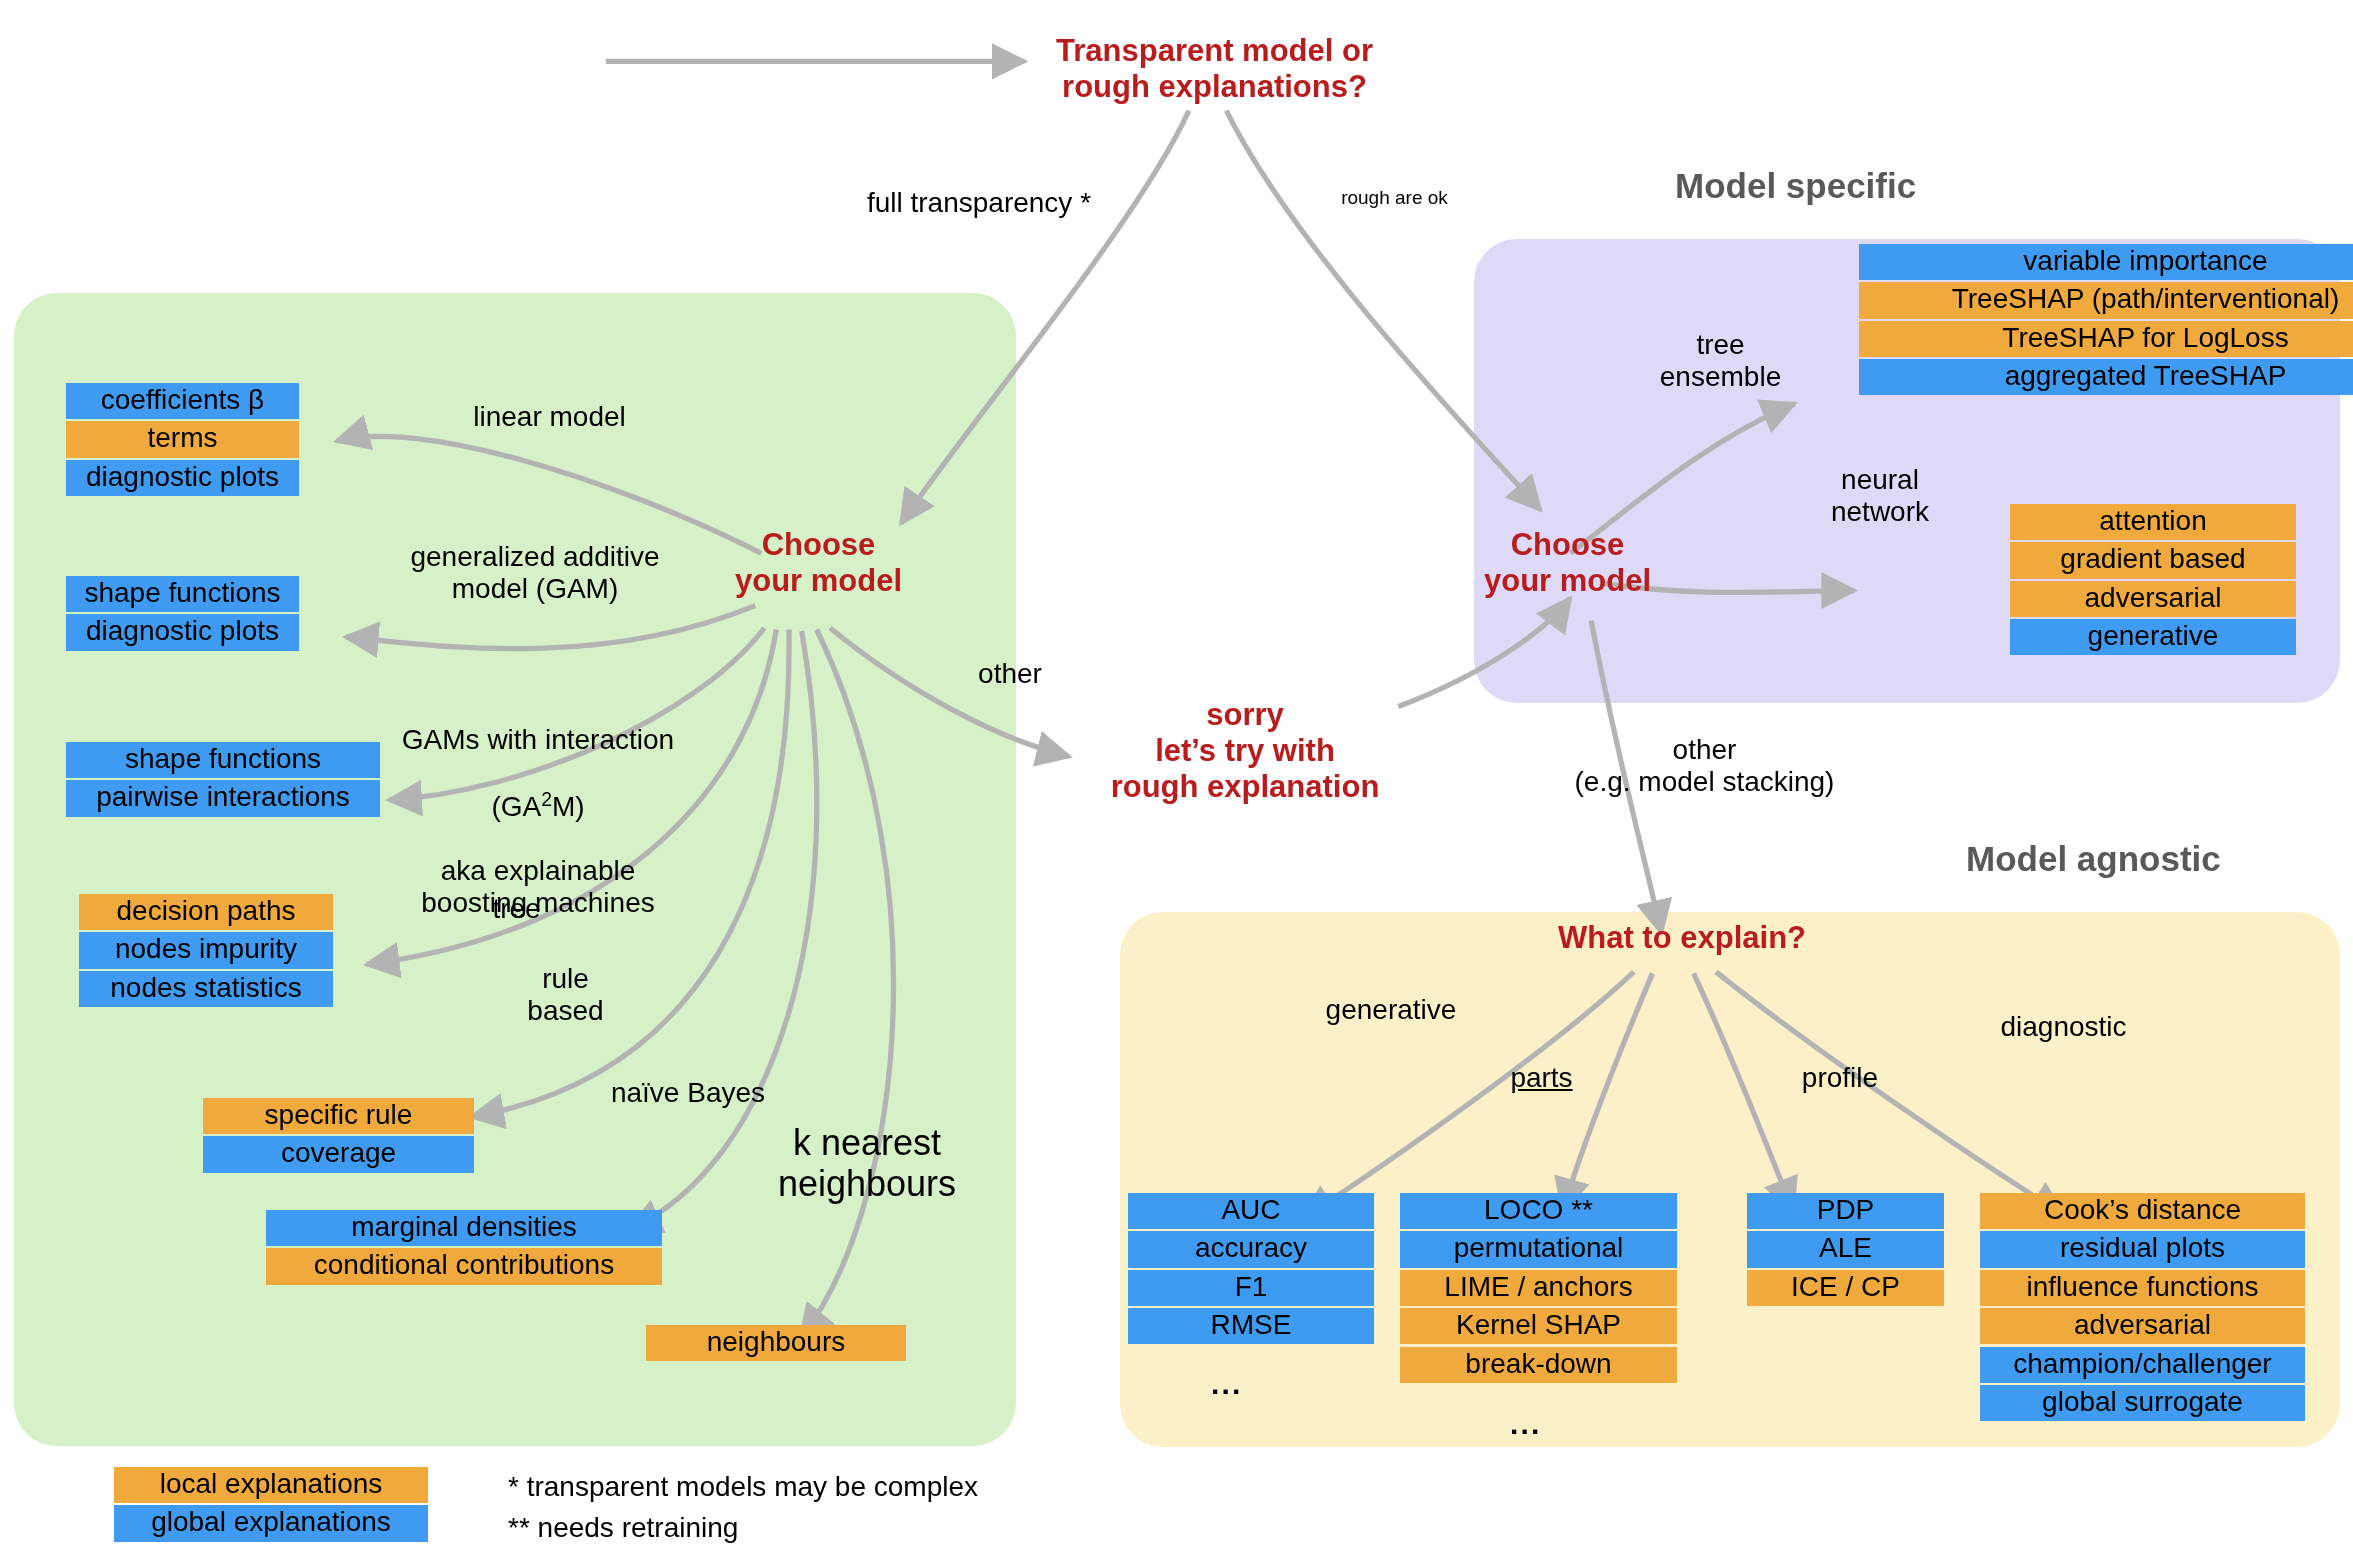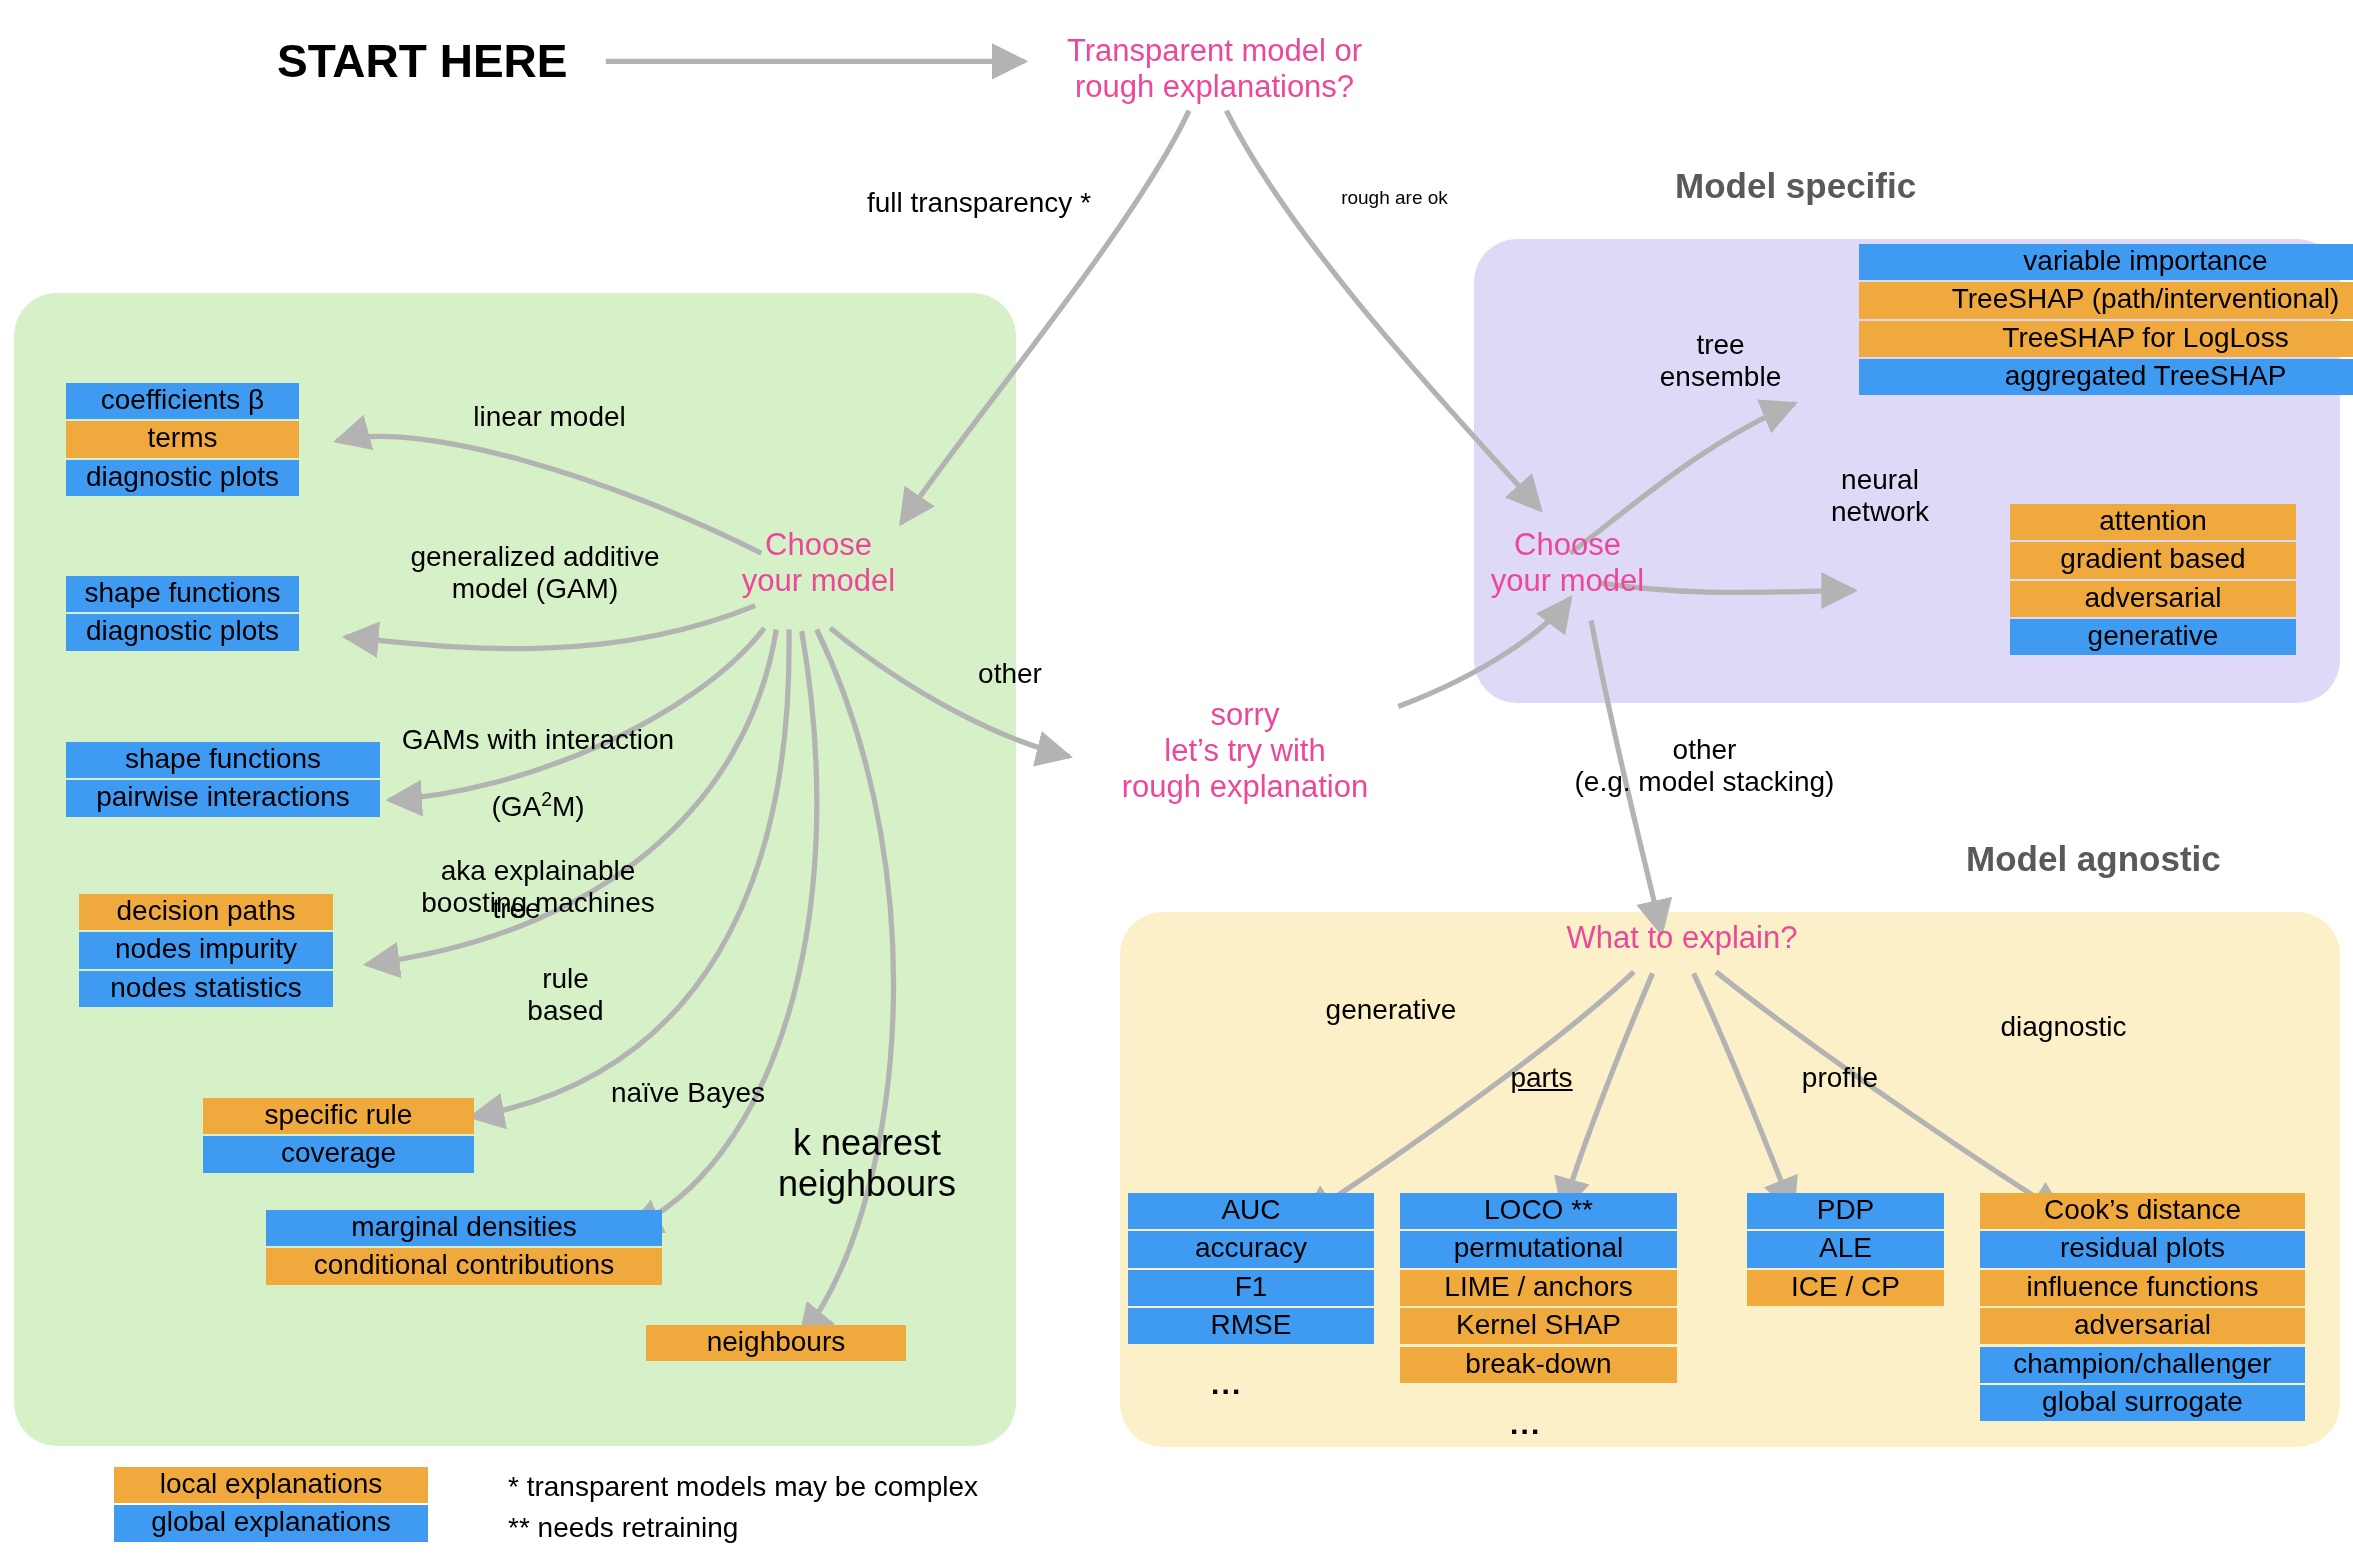--- a/index.html
+++ b/index.html
@@ -7,21 +7,21 @@
     font-family:"Liberation Sans","DejaVu Sans",sans-serif;
     width:2354px;height:1567px;position:relative;overflow:hidden;
     -webkit-font-smoothing:antialiased;
   }
   #stage{position:absolute;left:0;top:0;width:2354px;height:1567px;}
   svg.edges{position:absolute;left:0;top:0;width:2354px;height:1567px;pointer-events:none;}
 
   .panel{position:absolute;border-radius:43px;}
   .panel-title{position:absolute;font-weight:bold;color:#595959;font-size:35px;white-space:nowrap;}
 
-  .node{position:absolute;font-weight:normal;color:#ec4899;text-align:center;line-height:1.16;white-space:pre-line;}
+  .node{position:absolute;font-weight:bold;color:#b91c1c;text-align:center;line-height:1.16;white-space:pre-line;}
 
   .elabel{position:absolute;color:#000;text-align:center;line-height:1.14;white-space:pre-line;}
 
   .stack{position:absolute;}
   .chip{
     display:block;text-align:center;color:#000;
     line-height:1.0;white-space:nowrap;
     padding:3px 7.5px 5.2px 7.5px;margin-bottom:2.2px;
     box-sizing:border-box;
   }
@@ -86,21 +86,20 @@
 
       <path d="M 2128,830 C 2160,1000 2200,1150 2222,1248"></path>
 
       <path d="M 2185,1300 C 2080,1400 1850,1560 1742,1630"></path>
       <path d="M 2210,1302 C 2160,1420 2110,1550 2090,1620"></path>
       <path d="M 2265,1302 C 2320,1420 2370,1550 2398,1620"></path>
       <path d="M 2295,1300 C 2420,1400 2640,1550 2760,1625"></path>
     </g>
   </svg>
 
-  <div class="start" style="left:277px;top:34px;font-size:46px;">START HERE</div>
 
   <div class="node" style="left:1039px;top:33px;width:351px;font-size:31px;">Transparent model or
 rough explanations?</div>
 
   <div class="elabel" style="left:837px;top:187px;width:284px;font-size:28px;">full transparency *</div>
   <div class="elabel" style="left:1286px;top:187px;width:217px;font-size:19px;">rough are ok</div>
 
   <div class="node" style="left:725px;top:527px;width:187px;font-size:31px;">Choose
 your model</div>
 

